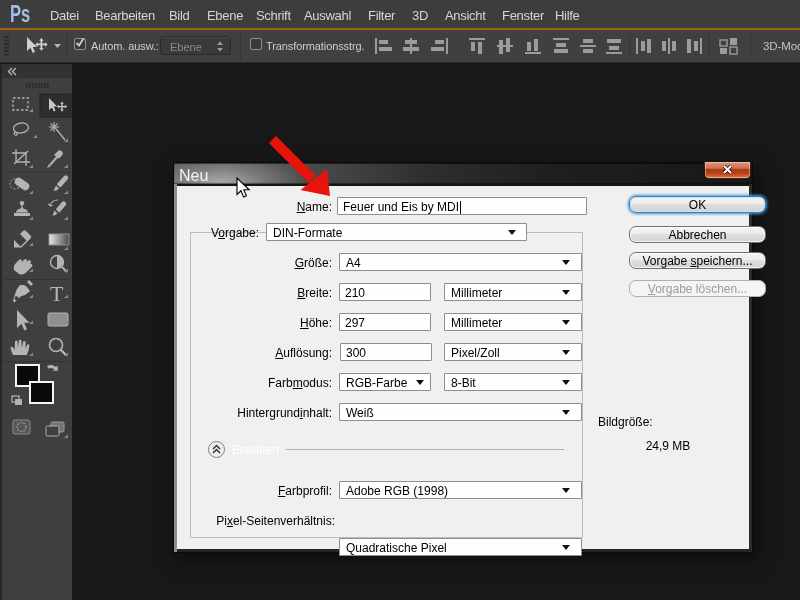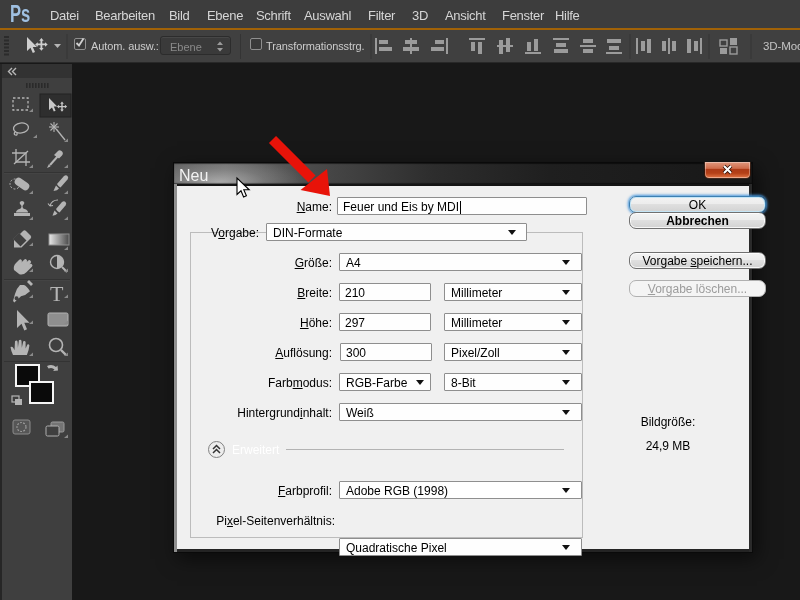--- a/index.html
+++ b/index.html
@@ -379,25 +379,25 @@
 <span class="abs" style="left:232px; top:443px; font-size:12px; color:#ffffff;">Erweitert</span>
 <div class="abs" style="left:286px; top:449px; width:278px; height:1px; background:#b3b3b3;"></div>
 
 <span class="lbl" style="left:160px; top:484px; width:172px;"><u>F</u>arbprofil:</span>
 <div class="dd" style="left:339px; top:481px; width:243px;">Adobe RGB (1998)<span class="arr" style="right:11px;"></span></div>
 
 <span class="lbl" style="left:150px; top:514px; width:185px;">Pi<u>x</u>el-Seitenverhältnis:</span>
 <div class="dd" style="left:339px; top:538px; width:243px;">Quadratische Pixel<span class="arr" style="right:11px;"></span></div>
 
 <div class="btn" style="top:196px; border-color:#3c7fb1; box-shadow:0 0 2.5px 1.2px rgba(70,150,220,0.9), inset 0 0 0 1px #c4e5f6;">OK</div>
-<div class="btn" style="top:212px;font-weight:bold;">Abbrechen</div>
+<div class="btn" style="top:226px;">Abbrechen</div>
 <div class="btn" style="top:252px;">Vorgabe <u>s</u>peichern...</div>
 <div class="btn" style="top:280px; border-color:#b0b0b0; background:#f4f4f4; box-shadow:none; color:#9c9c9c;"><u>V</u>orgabe löschen...</div>
 
-<span class="abs" style="left:598px; top:415px; width:140px; text-align:center; font-size:12px; color:#000;">Bildgröße:</span>
+<span class="abs" style="left:598px; top:415px; width:140px; text-align:left; font-size:12px; color:#000;">Bildgröße:</span>
 <span class="abs" style="left:598px; top:439px; width:140px; text-align:center; font-size:12px; color:#000;">24,9 MB</span>
 
 <svg class="abs" style="left:255px; top:125px;" width="90" height="85" viewBox="0 0 90 85">
   <line x1="17.5" y1="14.5" x2="57" y2="54" stroke="#e81309" stroke-width="10"></line>
   <polygon points="75,71 45.5,65 72,44" fill="#e81309"></polygon>
 </svg>
 
 <svg class="abs" style="left:233px; top:175px;" width="20" height="26" viewBox="0 0 20 26">
   <path d="M4 3 L4 19.5 L8 15.8 L10.6 22 L13.4 20.8 L10.8 14.8 L16.2 14.8 Z" fill="#fff" stroke="#000" stroke-width="1.1"></path>
 </svg>

